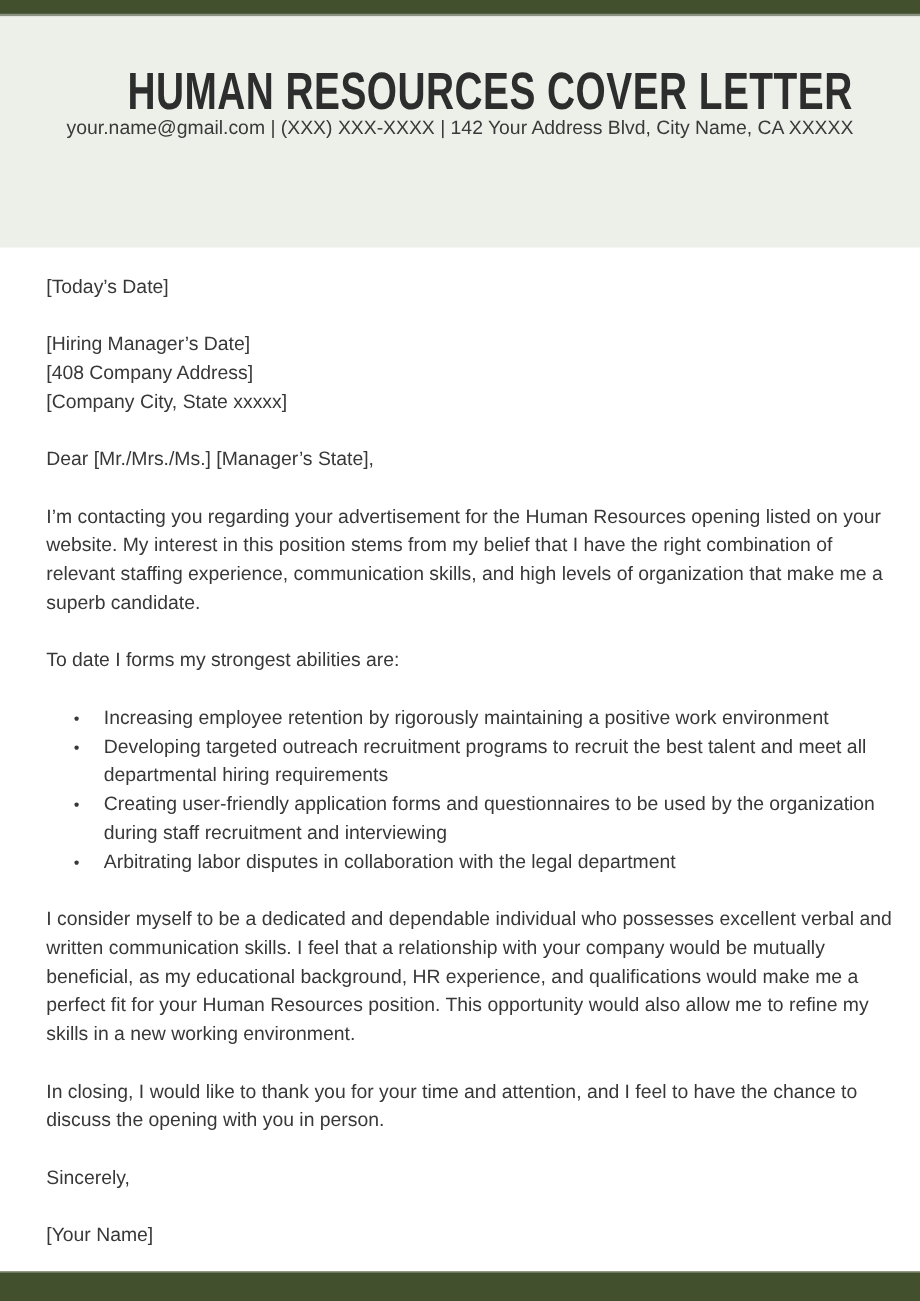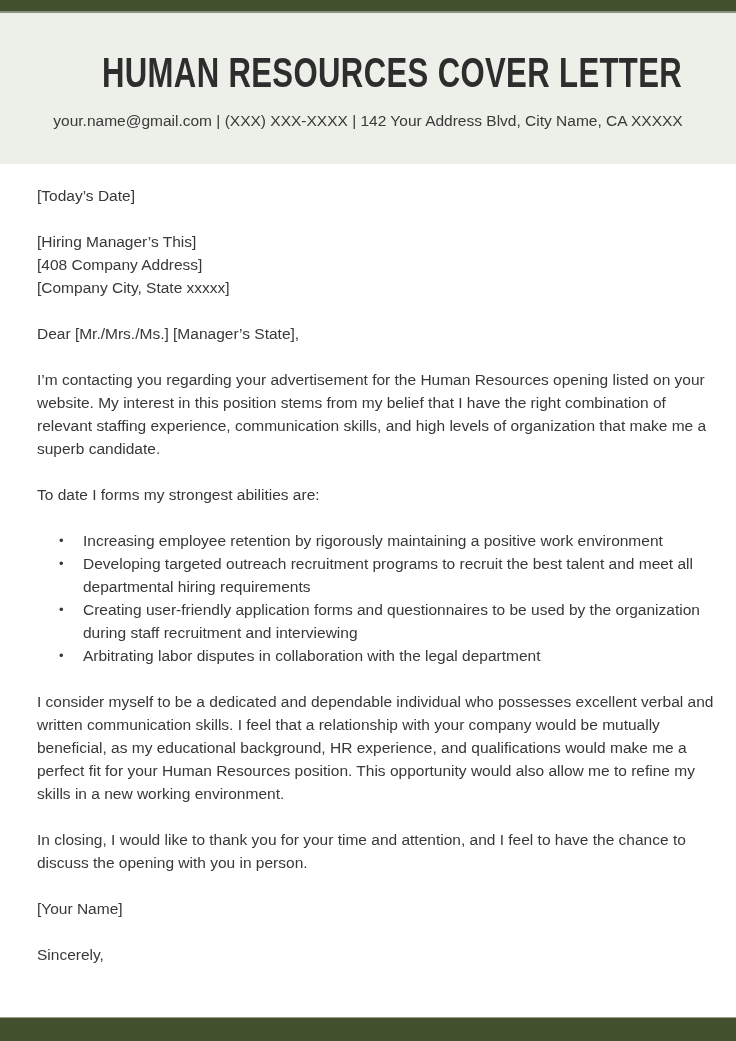--- a/index.html
+++ b/index.html
@@ -22,41 +22,40 @@
   }
   .bottom-bar {
     position: absolute;
     left: 0; right: 0; bottom: 0;
     height: 24px;
     background: #42502e;
     border-top: 1px solid #9aa18f;
   }
   
   .header {
-    height: 151px;
+    height: 185px;
     background: #edefe9;
     text-align: center;
     overflow: hidden;
   }
   .title {
     margin-top: 39px;
     font-size: 42px;
     font-weight: 700;
     line-height: 42px;
     color: #2d2d2d;
     white-space: nowrap;
   }
   .title .condense {
     display: inline-block;
     transform: scaleX(0.74);
     transform-origin: center;
     letter-spacing: 0.5px;
   }
   .contact {
-    margin-top: 18px;
     font-size: 15.5px;
     color: #3a3a3a;
   }
   
   .letter {
     padding: 20px 21px 0 37px;
     font-size: 15.5px;
     line-height: 23px;
   }
   .block { margin-bottom: 23px; }
@@ -82,21 +81,21 @@
   <div class="header">
     <h1 class="title"><span class="condense">HUMAN RESOURCES COVER LETTER</span></h1>
     <div class="contact">your.name@gmail.com | (XXX) XXX-XXXX | 142 Your Address Blvd, City Name, CA XXXXX</div>
   </div>
 
   <div class="letter">
 
     <p class="block">[Today’s Date]</p>
 
     <div class="block recipient">
-      <div>[Hiring Manager’s This]</div>
+      <div>[Hiring Manager’s Date]</div>
       <div>[408 Company Address]</div>
       <div>[Company City, State xxxxx]</div>
     </div>
 
     <p class="block">Dear [Mr./Mrs./Ms.] [Manager’s State],</p>
 
     <p class="block">I’m contacting you regarding your advertisement for the Human Resources opening listed on your website. My interest in this position stems from my belief that I have the right combination of relevant staffing experience, communication skills, and high levels of organization that make me a superb candidate.</p>
 
     <p class="block">To date I forms my strongest abilities are:</p>
 
@@ -116,21 +115,21 @@
       <li>
         <span class="dot">•</span>
         <span class="ability-text">Arbitrating labor disputes in collaboration with the legal department</span>
       </li>
     </ul>
 
     <p class="block">I consider myself to be a dedicated and dependable individual who possesses excellent verbal and written communication skills. I feel that a relationship with your company would be mutually beneficial, as my educational background, HR experience, and qualifications would make me a perfect fit for your Human Resources position. This opportunity would also allow me to refine my skills in a new working environment.</p>
 
     <p class="block">In closing, I would like to thank you for your time and attention, and I feel to have the chance to discuss the opening with you in person.</p>
 
+    <p class="block">Sincerely,</p>
+
     <p class="block">[Your Name]</p>
-
-    <p class="block">Sincerely,</p>
 
   </div>
 
   <div class="bottom-bar"></div>
 
 </div>
 
 </body></html>

